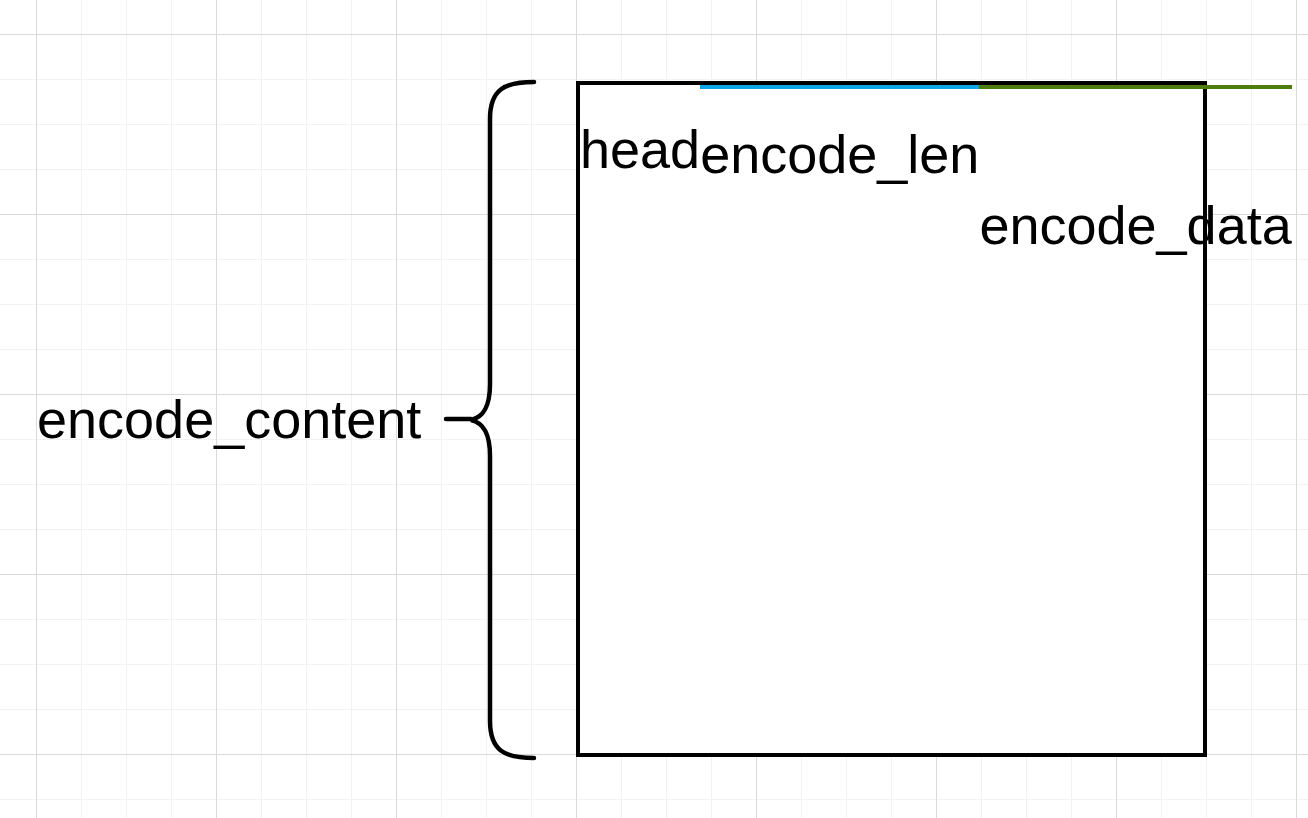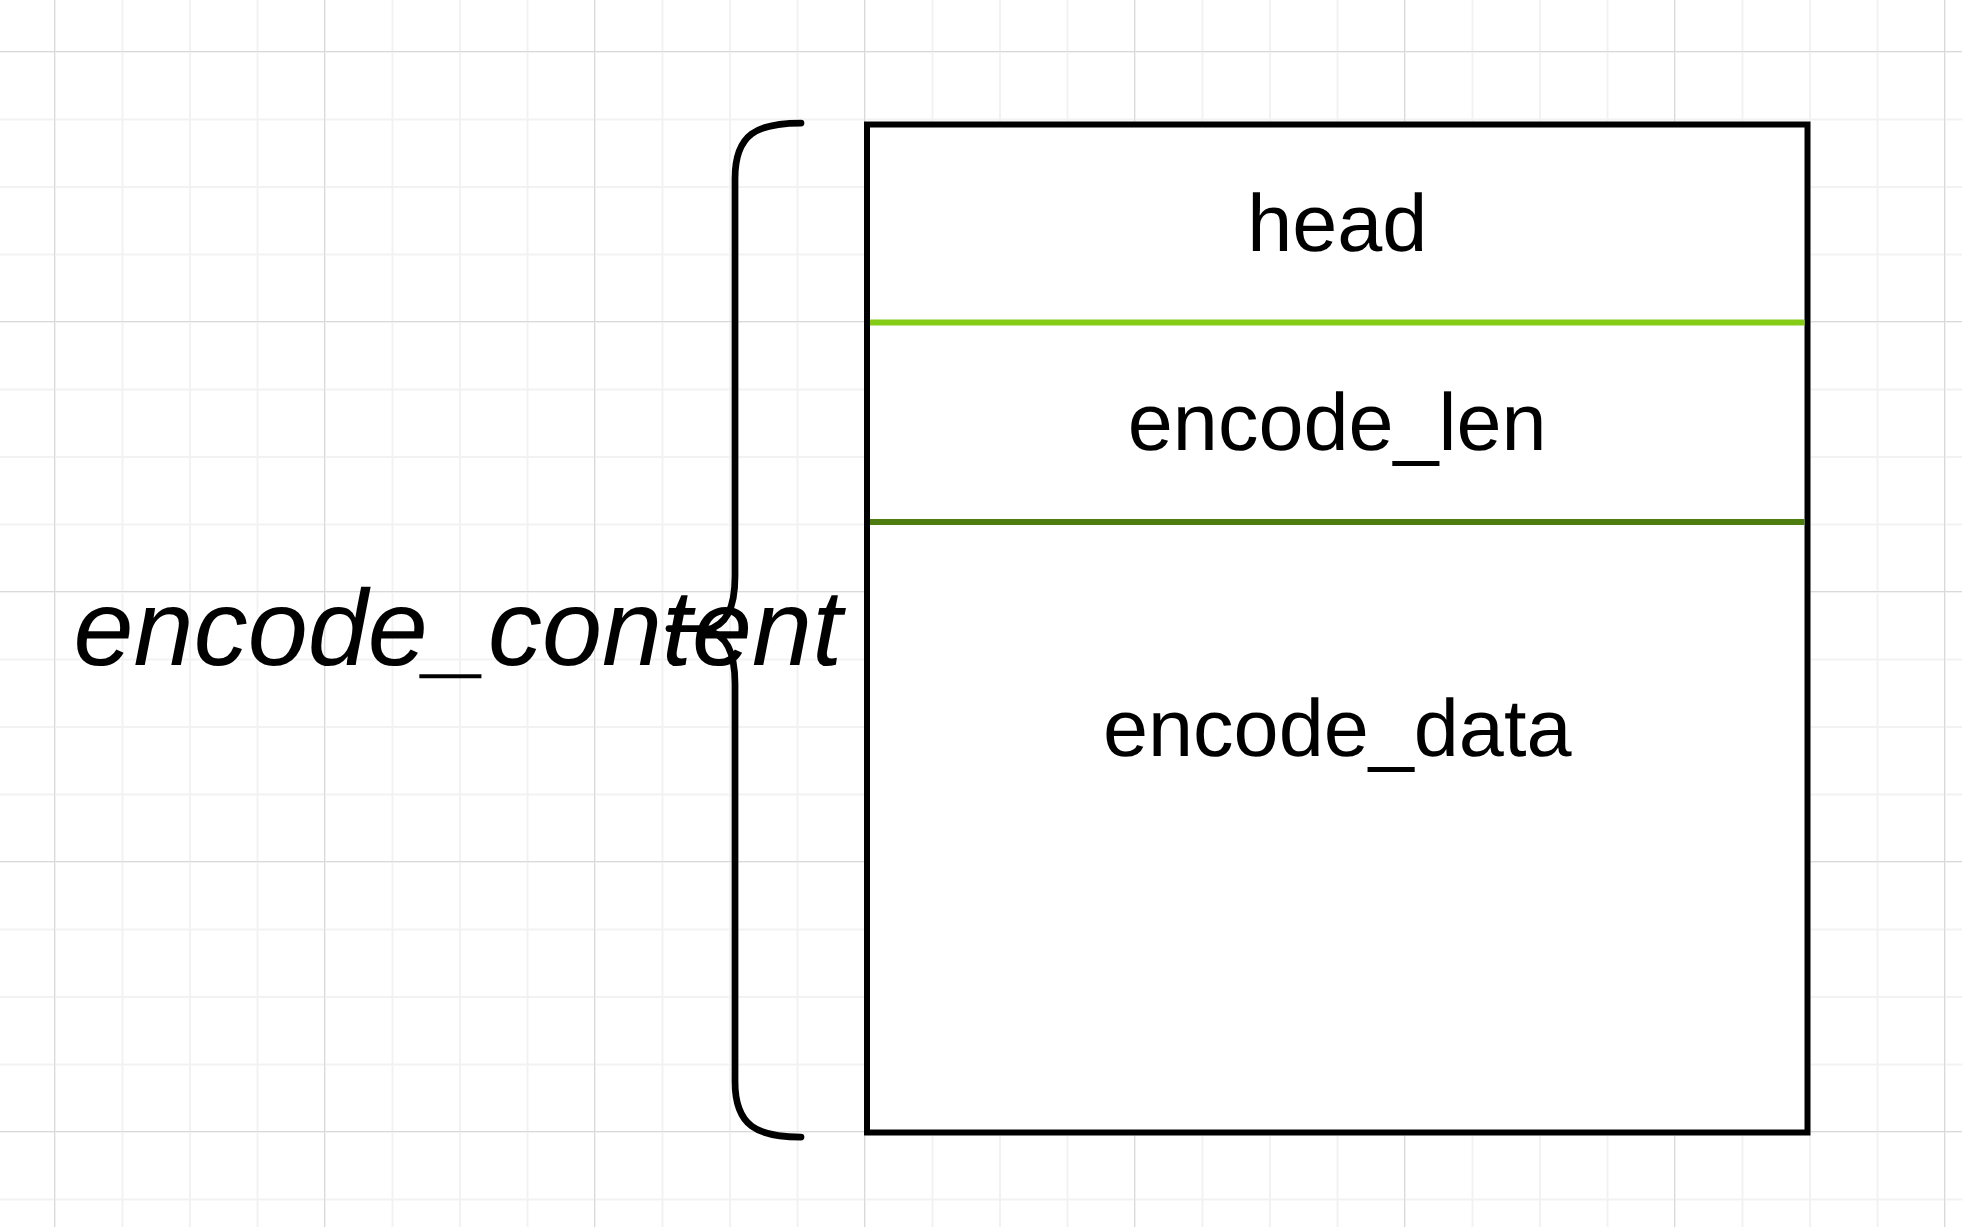--- a/index.html
+++ b/index.html
@@ -27,51 +27,50 @@
   .brace-svg {
     position: absolute;
     left: 0;
     top: 0;
     width: 1308px;
     height: 818px;
   }
 
   .brace-label {
     position: absolute;
-    left: 49px;
+    left: 37px;
     top: 387px;
     height: 64px;
     line-height: 64px;
-    font-size: 72px;
+    font-size: 54px;
     white-space: nowrap;
-    font-style: italic;
   }
 
   .struct-box {
     position: absolute;
     left: 576px;
     top: 81px;
     width: 631px;
     height: 676px;
     box-sizing: border-box;
     border: 4px solid #000000;
     background: #ffffff;
     display: flex;
-    flex-direction: column;
+    flex-direction: row;
   }
   .struct-row {
     box-sizing: border-box;
     display: flex;
     align-items: center;
     justify-content: center;
     font-size: 54px;
     white-space: nowrap;
   }
   .row-head { height: 128px; }
-  .row-len  { height: 133px; border-top: 4px solid #84cc16; }
+  .row-len  { height: 133px; border-top: 4px solid #0ea5e9; }
   .row-data { height: 276px; border-top: 4px solid #4d7c0f; }
   .row-sum  { height: 127px; border-top: 4px solid #000000; flex: 1 1 auto; }
 </style>
 </head>
 <body>
 
 <div class="canvas">
 
   <svg class="brace-svg" viewBox="0 0 1308 818" aria-hidden="true">
 

